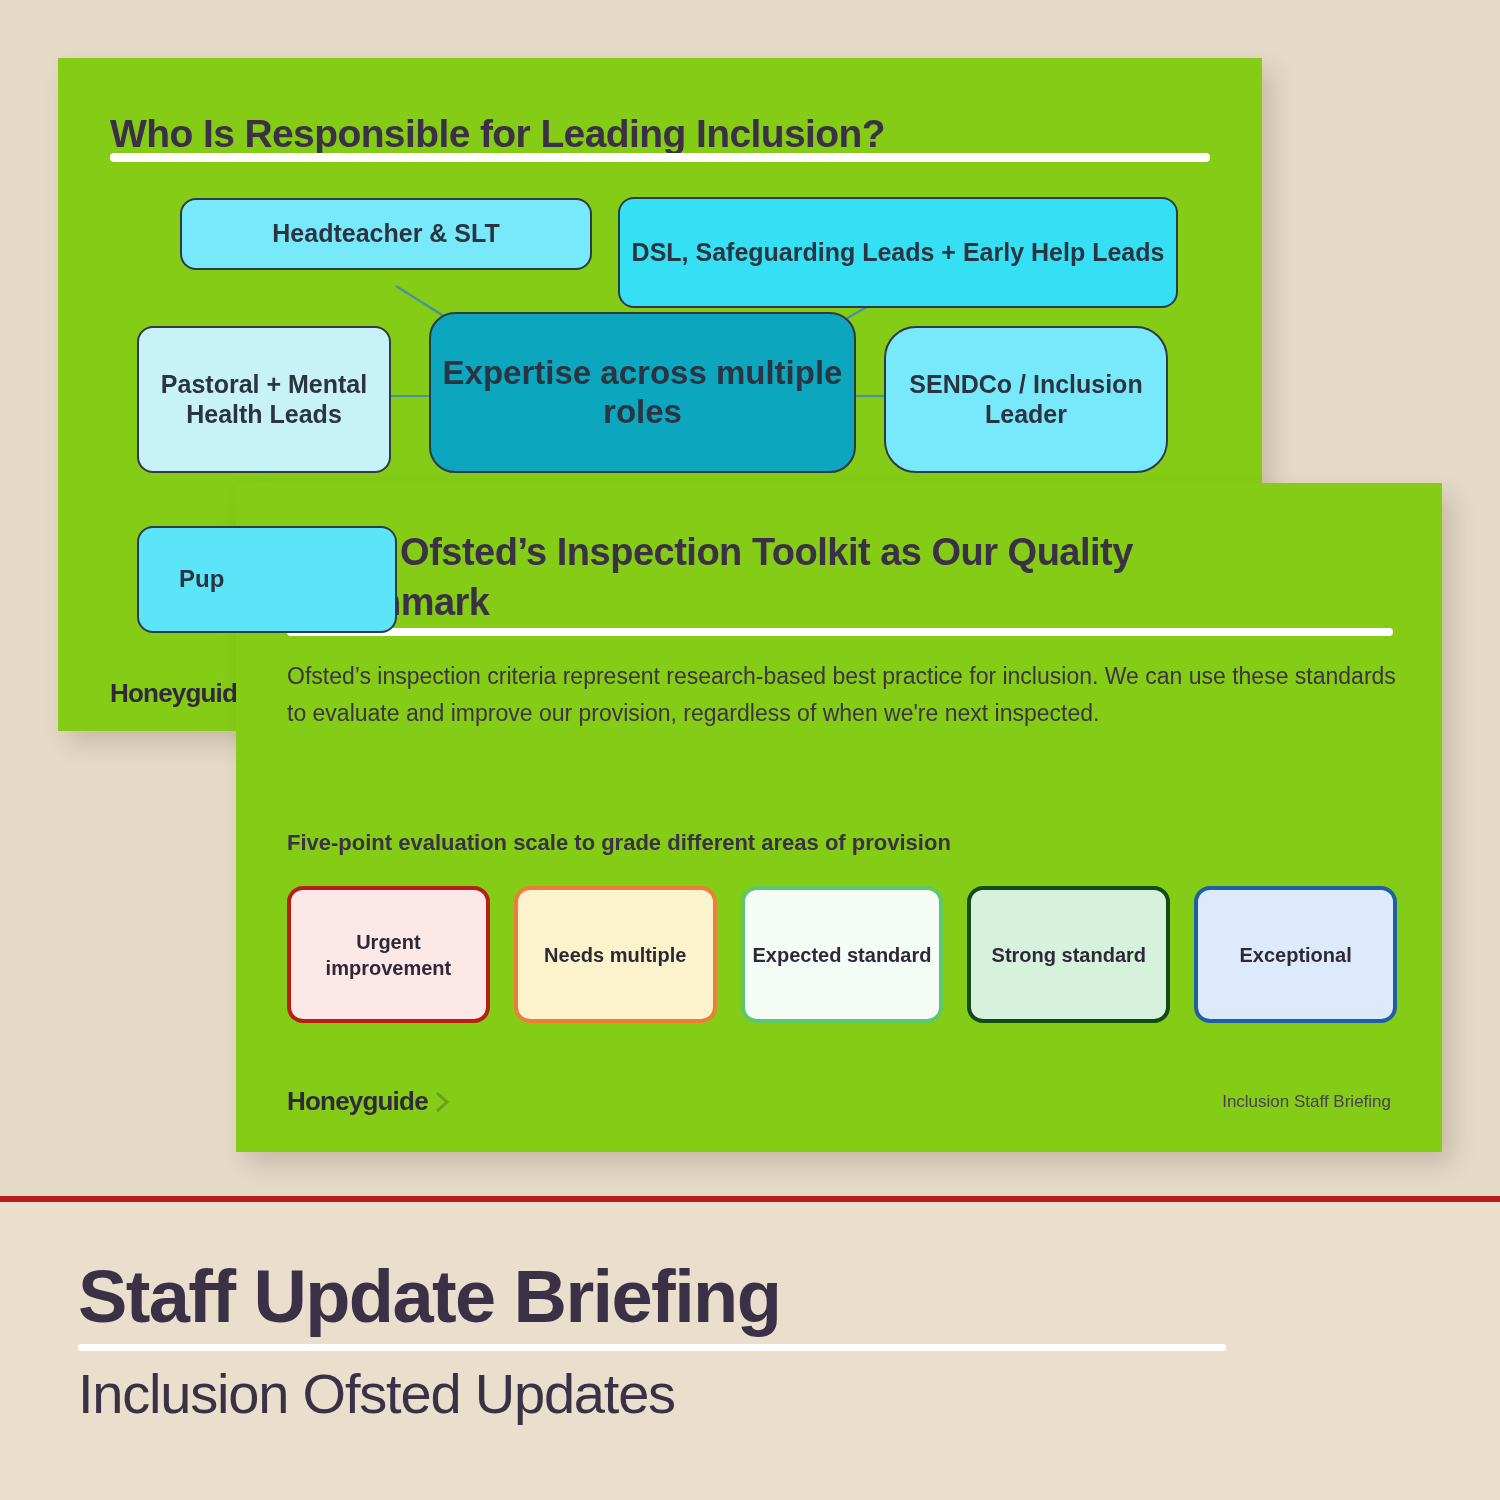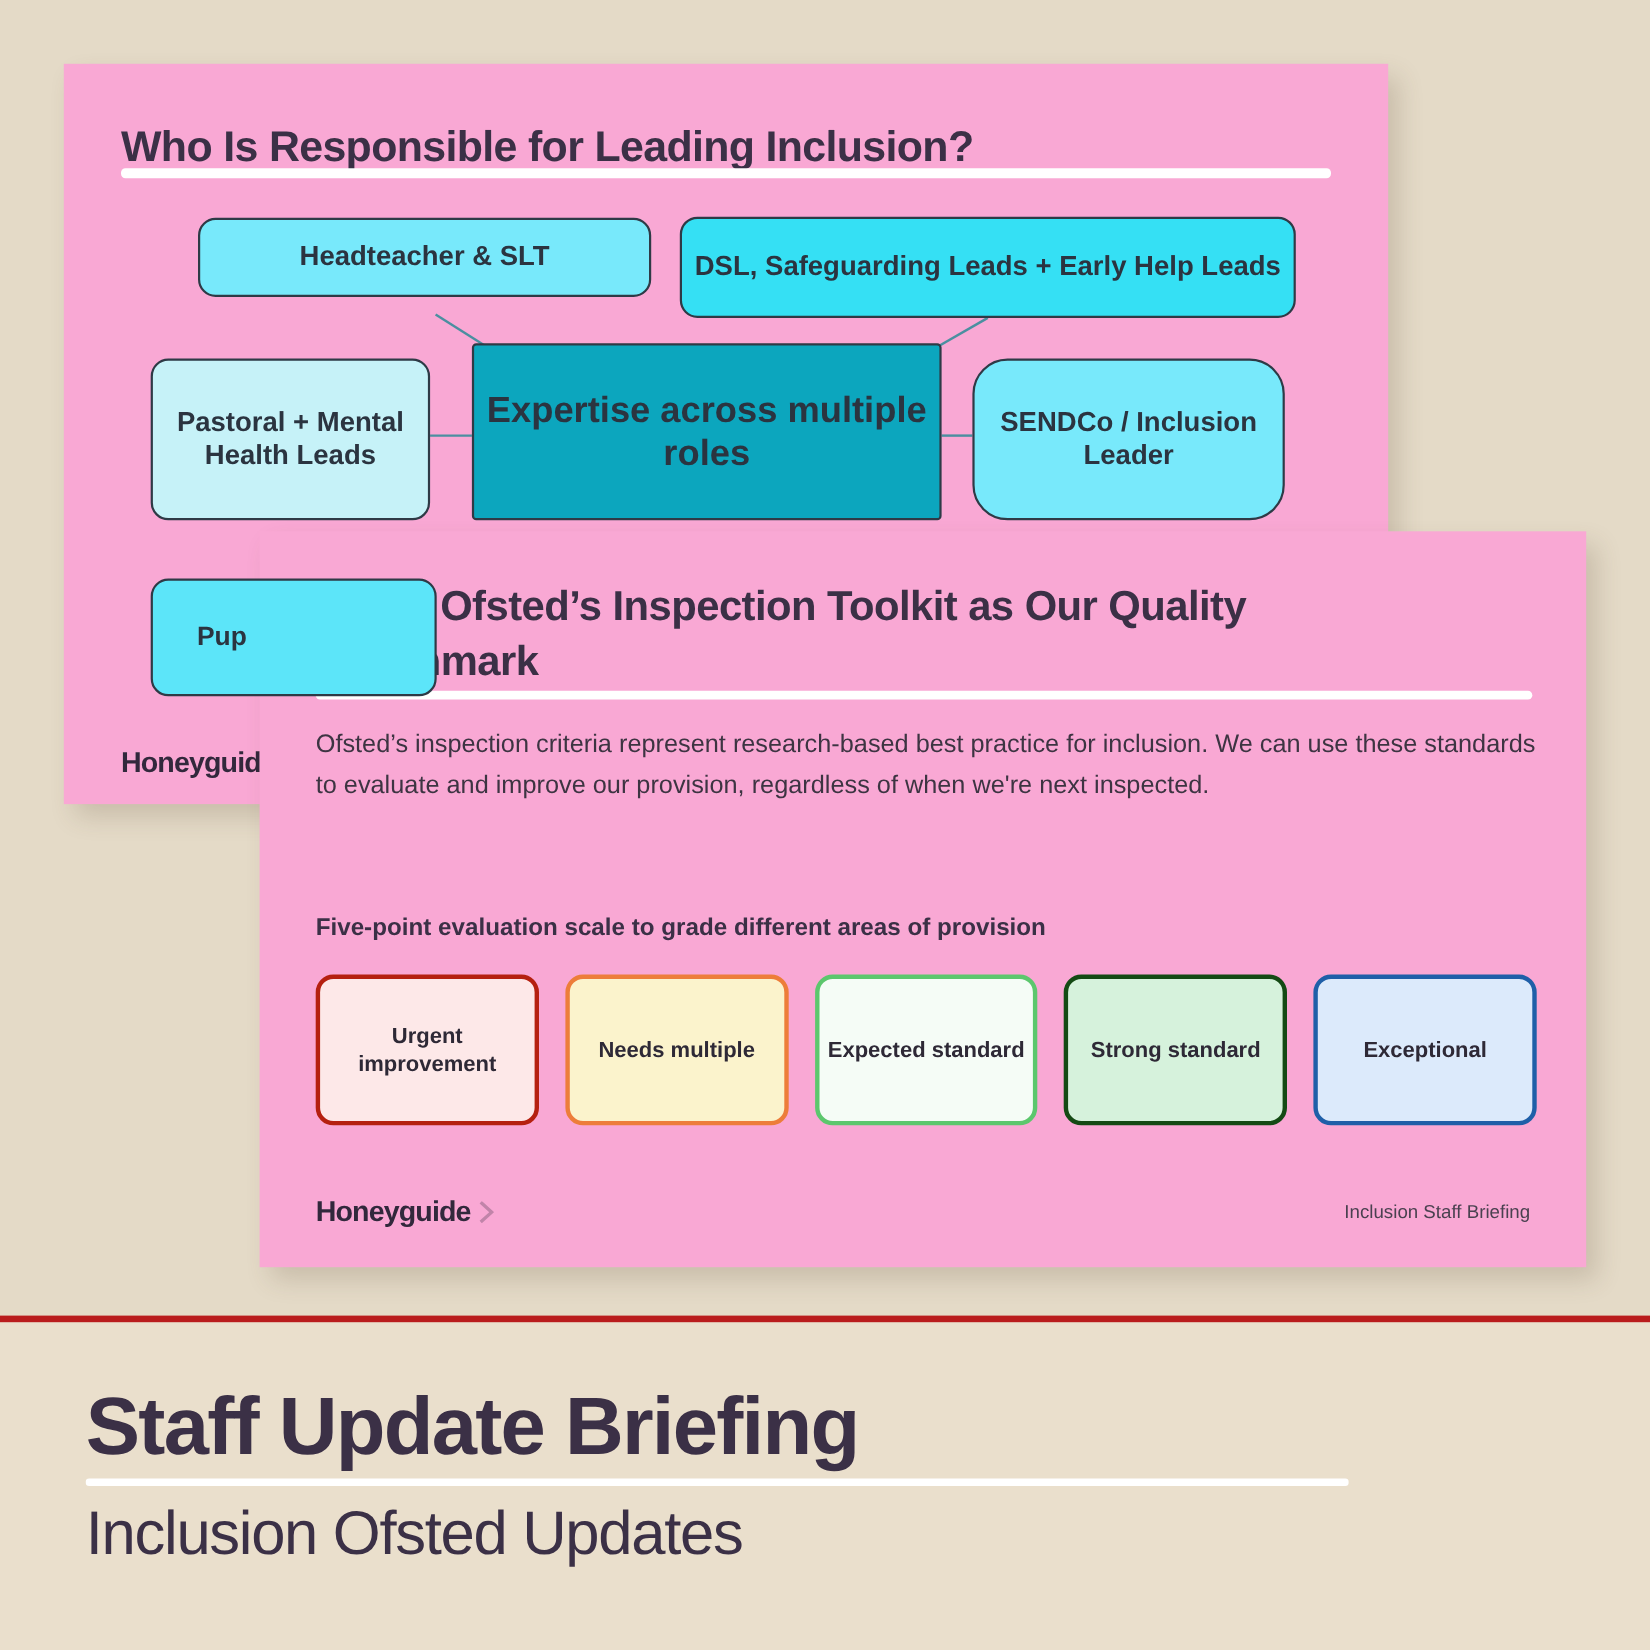--- a/index.html
+++ b/index.html
@@ -65,21 +65,21 @@
     font-size: 56px;
     color: #3b3046;
     letter-spacing: -1.2px;
     line-height: 1.05;
     white-space: nowrap;
   }
 
   
   .slide {
     position: absolute;
-    background: #f9a8d4;
+    background: #84cc16;
     box-shadow: 10px 12px 22px rgba(90, 70, 50, 0.20);
   }
 
   
   #slide-one {
     left: 58px;
     top: 58px;
     width: 1204px;
     height: 673px;
   }
@@ -131,37 +131,37 @@
 
   #node-head {
     left: 122px; top: 140px;
     width: 412px; height: 72px;
     background: #78e9fb;
     font-size: 25px;
   }
 
   #node-dsl {
     left: 560px; top: 139px;
-    width: 560px; height: 92px;
+    width: 560px; height: 111px;
     background: #35e0f4;
     font-size: 25px;
   }
 
   #node-pastoral {
     left: 79px; top: 268px;
     width: 254px; height: 147px;
     background: #c6f2f8;
     font-size: 25px;
   }
 
   #node-centre {
     left: 371px; top: 254px;
     width: 427px; height: 161px;
     background: #0ca6be;
-    border-radius: 4px;
+    border-radius: 26px;
     font-size: 33px;
   }
 
   #node-sendco {
     left: 826px; top: 268px;
     width: 284px; height: 147px;
     background: #78e9fb;
     font-size: 25px;
     border-radius: 32px;
   }

